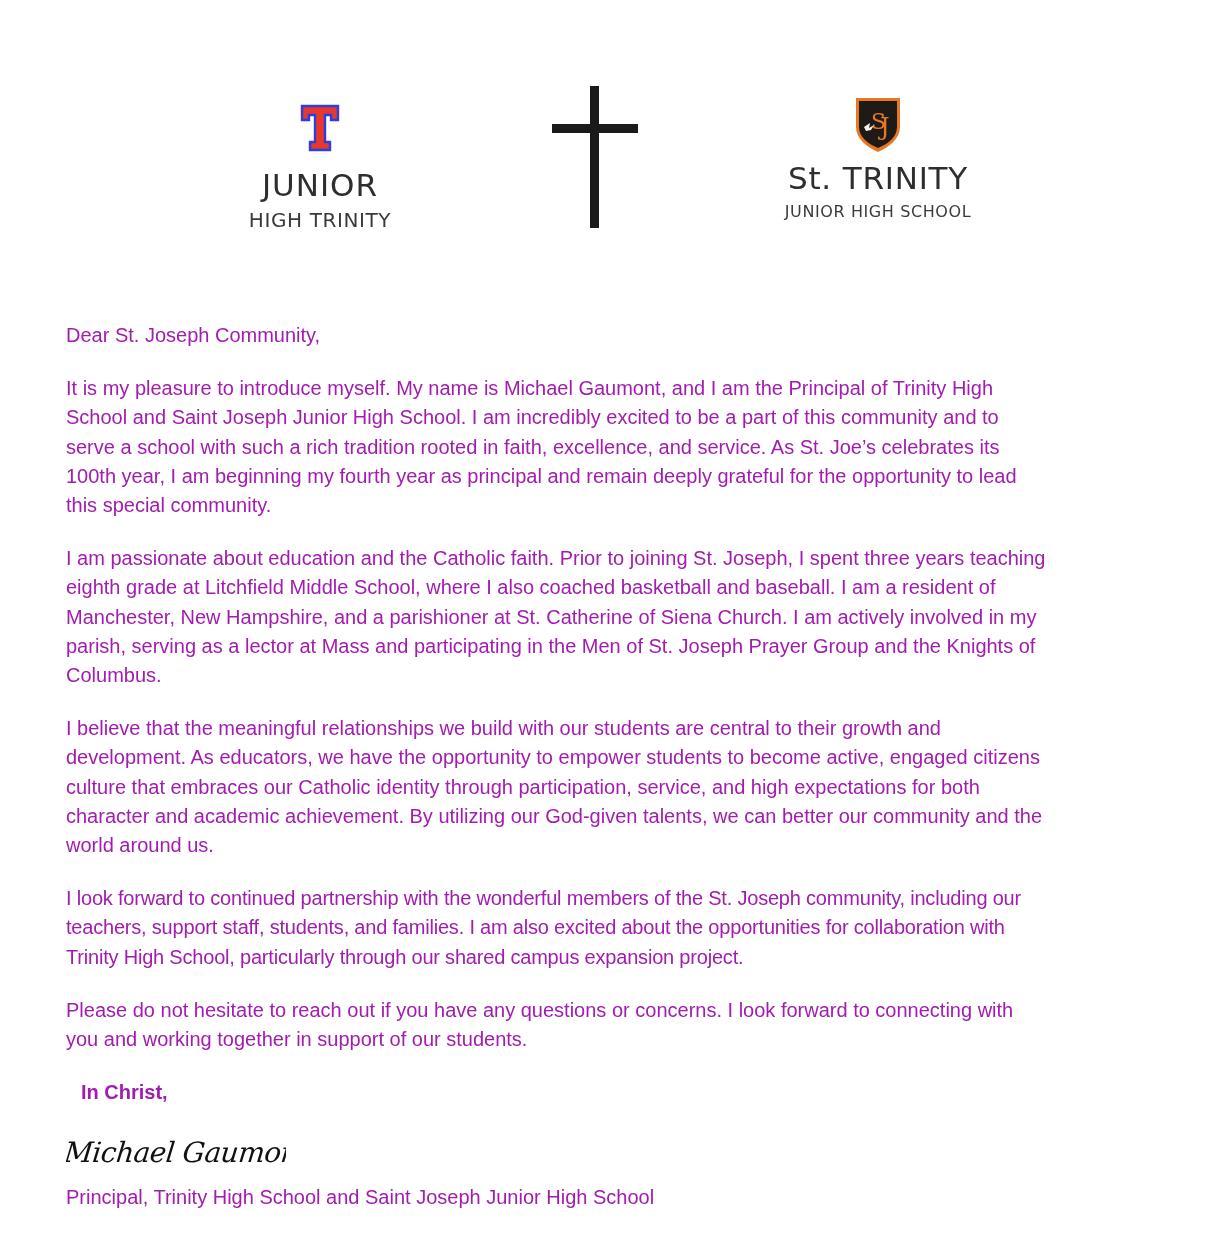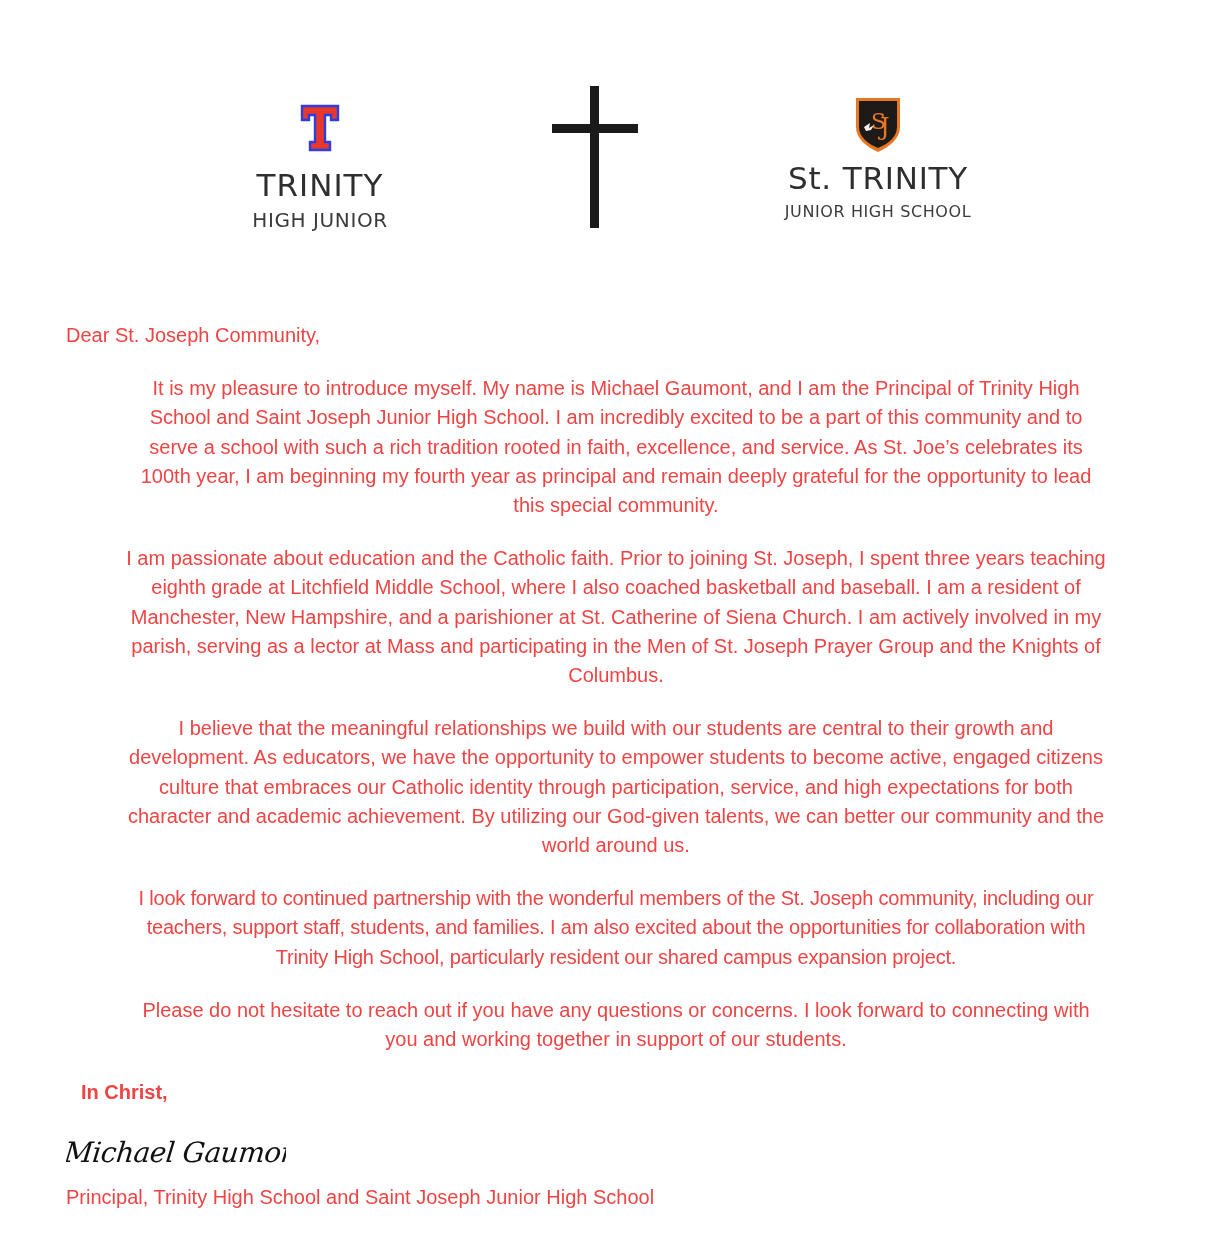--- a/index.html
+++ b/index.html
@@ -86,32 +86,31 @@
     color: #3a3a3a;
   }
   
   .letter {
     position: absolute;
     left: 66px;
     top: 321px;
     width: 1100px;
     font-size: 20px;
     line-height: 29.2px;
-    color: #ef4444;
+    color: #a21caf;
   }
   .line {
     display: block;
     white-space: nowrap;
   }
   .greeting {
     margin: 0 0 24px 0;
   }
   .para {
     margin: 0 0 24px 0;
-    text-align: center;
   }
   .para.narrow .line {
     letter-spacing: -0.2px;
   }
   .closing {
     font-weight: bold;
     margin: 15px;
   }
   .signature {
     margin-top: 6px;
@@ -124,22 +123,22 @@
 </style>
 </head>
 <body>
 
 <div class="page">
 
   <div class="logo-trinity">
     <svg class="t-mark" viewBox="0 0 40 48">
       <path d="M2 2 H38 V16 H31 V11 H25 V38 H30 V46 H10 V38 H15 V11 H9 V16 H2 Z" fill="#e8372b" stroke="#2b3fe0" stroke-width="2.4" stroke-linejoin="miter"></path>
     </svg>
-    <div class="logo-title trinity-name">TRINITY</div>
-    <div class="logo-title trinity-sub">HIGH JUNIOR</div>
+    <div class="logo-title trinity-name">JUNIOR</div>
+    <div class="logo-title trinity-sub">HIGH TRINITY</div>
   </div>
 
   <svg class="cross" viewBox="0 0 88 142">
     <rect x="39" y="0" width="9" height="142" fill="#1a1a1a"></rect>
     <rect x="1" y="38" width="86" height="9" fill="#1a1a1a"></rect>
   </svg>
 
   <div class="logo-stjoseph">
     <svg class="sj-shield" viewBox="0 0 46 56">
       <path d="M1 1 H45 V30 C45 42 34 50 23 55 C12 50 1 42 1 30 Z" fill="#e87722"></path>
@@ -175,21 +174,21 @@
       <span class="line">I believe that the meaningful relationships we build with our students are central to their growth and</span>
       <span class="line">development. As educators, we have the opportunity to empower students to become active, engaged citizens</span>
       <span class="line">culture that embraces our Catholic identity through participation, service, and high expectations for both</span>
       <span class="line">character and academic achievement. By utilizing our God-given talents, we can better our community and the</span>
       <span class="line">world around us.</span>
     </p>
 
     <p class="para narrow">
       <span class="line">I look forward to continued partnership with the wonderful members of the St. Joseph community, including our</span>
       <span class="line">teachers, support staff, students, and families. I am also excited about the opportunities for collaboration with</span>
-      <span class="line">Trinity High School, particularly resident our shared campus expansion project.</span>
+      <span class="line">Trinity High School, particularly through our shared campus expansion project.</span>
     </p>
 
     <p class="para">
       <span class="line">Please do not hesitate to reach out if you have any questions or concerns. I look forward to connecting with</span>
       <span class="line">you and working together in support of our students.</span>
     </p>
 
     <p class="closing">In Christ,</p>
 
     <svg class="signature" viewBox="0 0 220 44">

